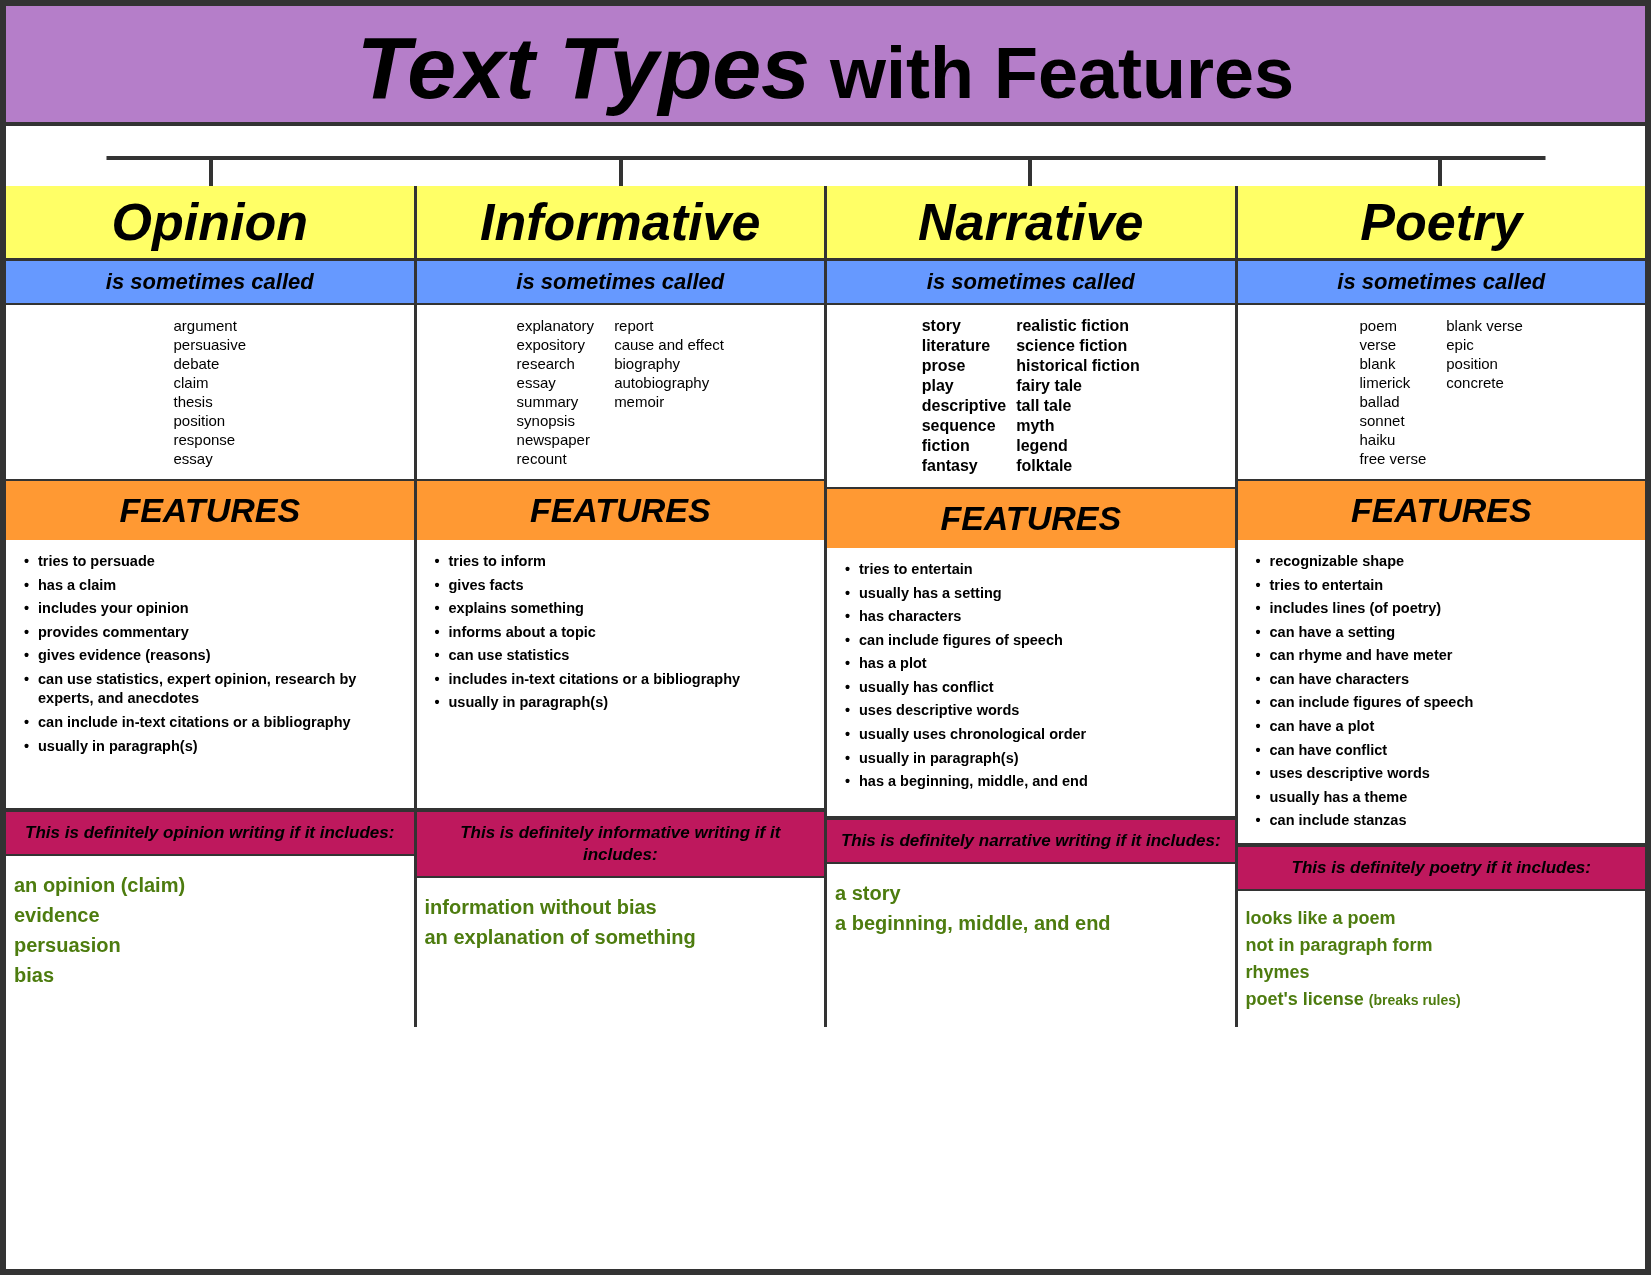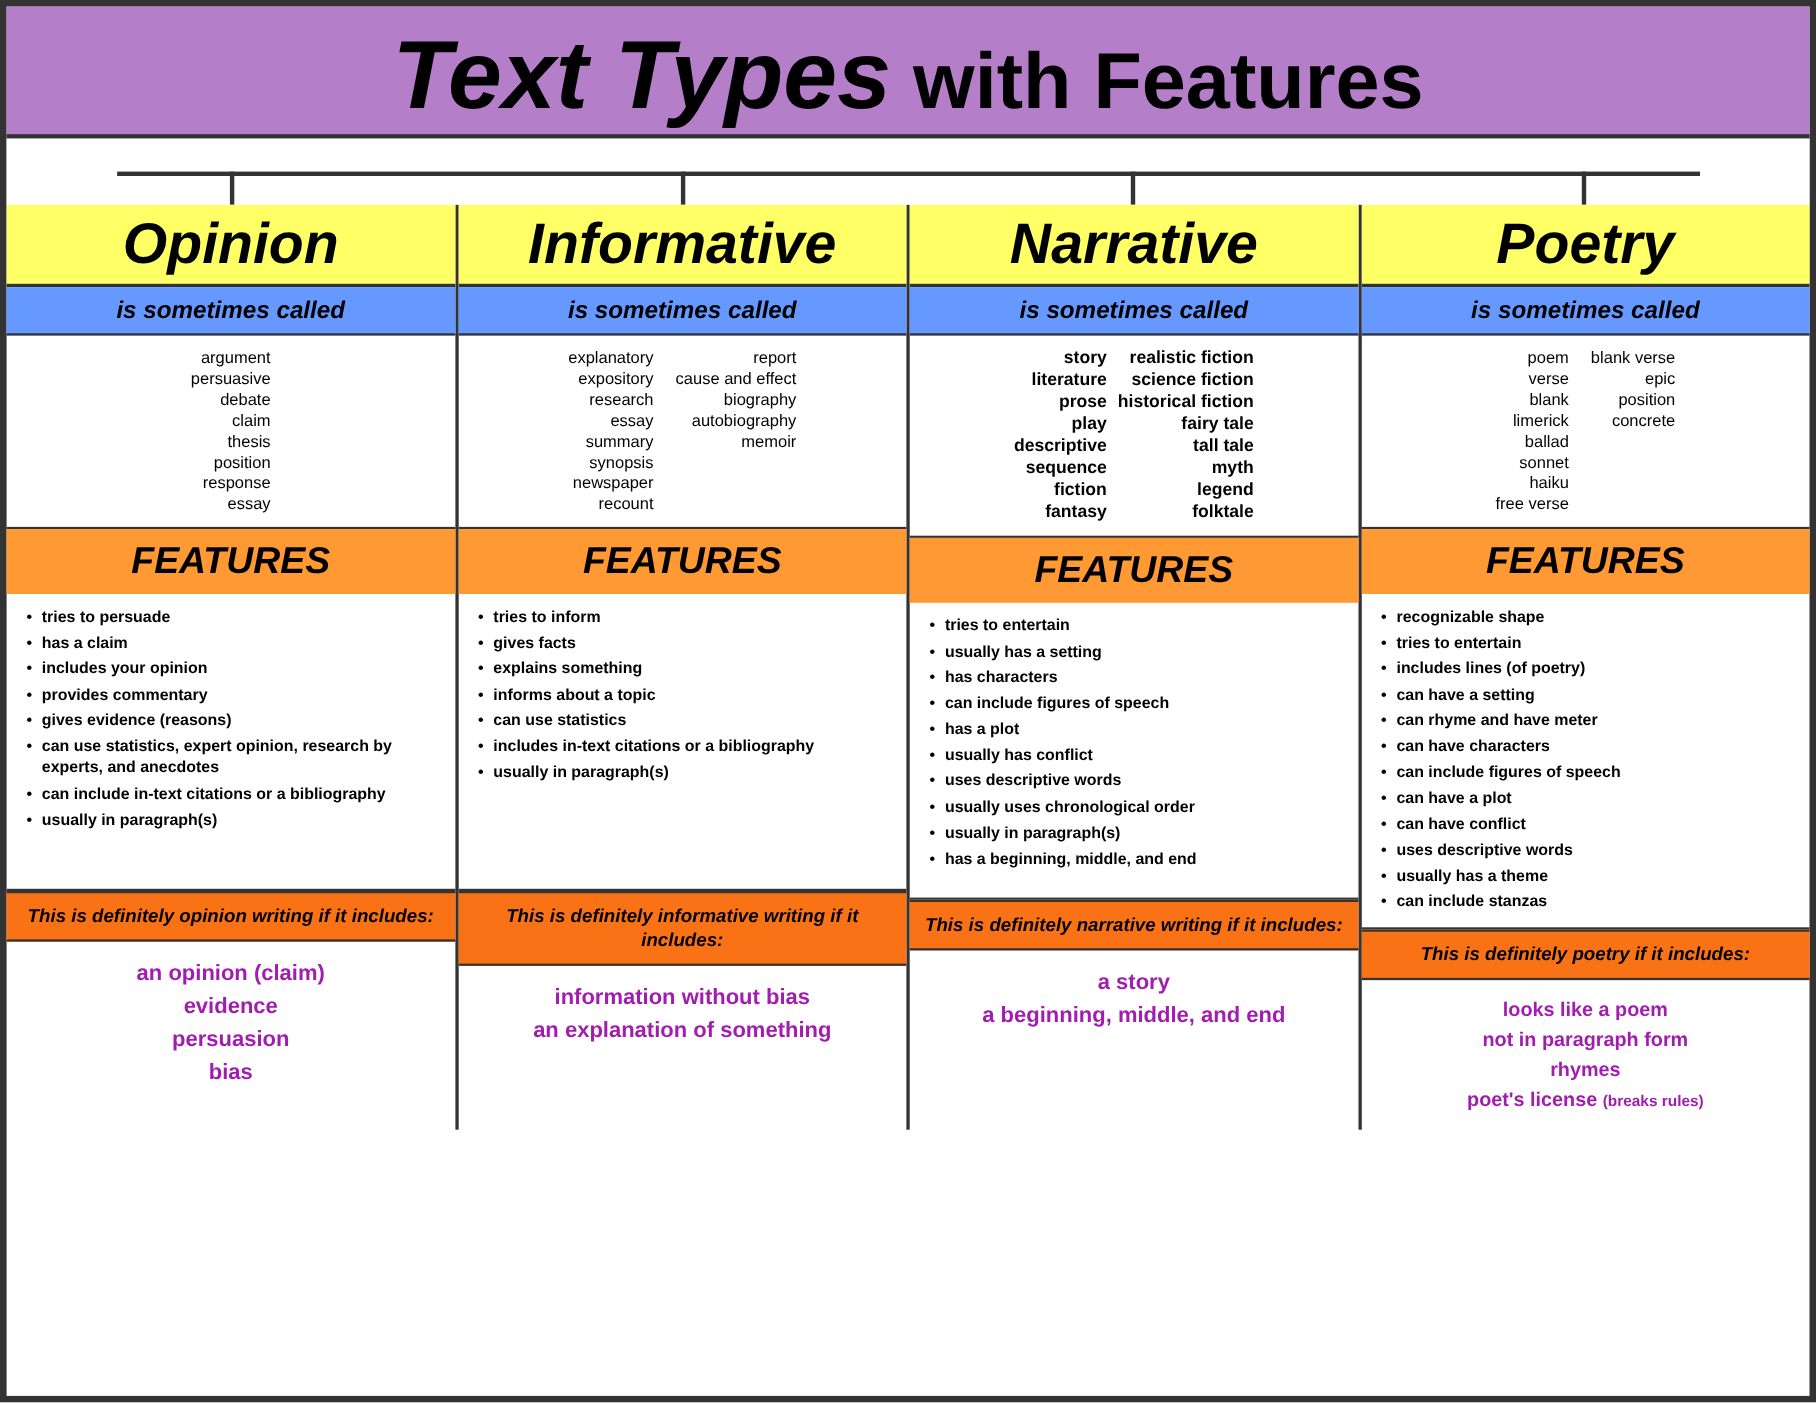--- a/index.html
+++ b/index.html
@@ -117,21 +117,21 @@
       min-height: 175px;
       border-bottom: 2px solid #333;
       display: flex;
       justify-content: center;
       gap: 20px;
     }
     .alt-names-col {
       display: flex;
       flex-direction: column;
       gap: 2px;
-      align-items: flex-end;
+      align-items: flex-start;
     }
 
     
     .features-header {
       background: #ff9933;
       text-align: center;
       padding: 10px;
       margin: 0;
     }
     .features-header h3 {
@@ -160,41 +160,40 @@
       font-weight: 600;
     }
     .features-list ul li::before {
       content: '•';
       position: absolute;
       left: 2px;
     }
 
     
     .definitely-box {
-      background: #f97316;
+      background: #be185d;
       padding: 10px 12px;
       text-align: center;
       border-bottom: 2px solid #333;
       border-top: 2px solid #333;
     }
     .definitely-box p {
       font-size: 17px;
       font-weight: 900;
       font-style: italic;
       color: #000;
       line-height: 1.3;
     }
 
     
     .definitely-items {
       padding: 14px 8px;
-      text-align: center;
       font-size: 20px;
       font-weight: 700;
-      color: #a21caf;
+      color: #4d7c0f;
       line-height: 1.5;
     }
 
     
     .narrative-alt {
       display: flex;
       justify-content: center;
       gap: 10px;
       padding: 12px 4px;
       min-height: 175px;

